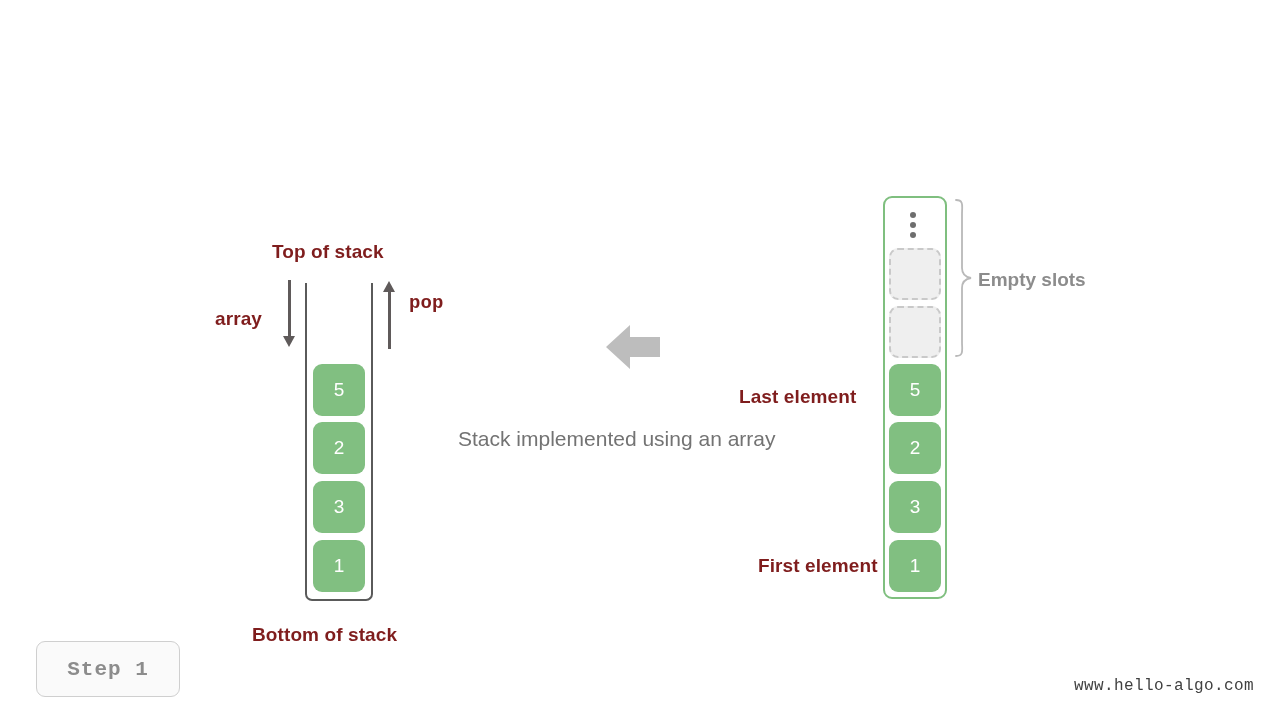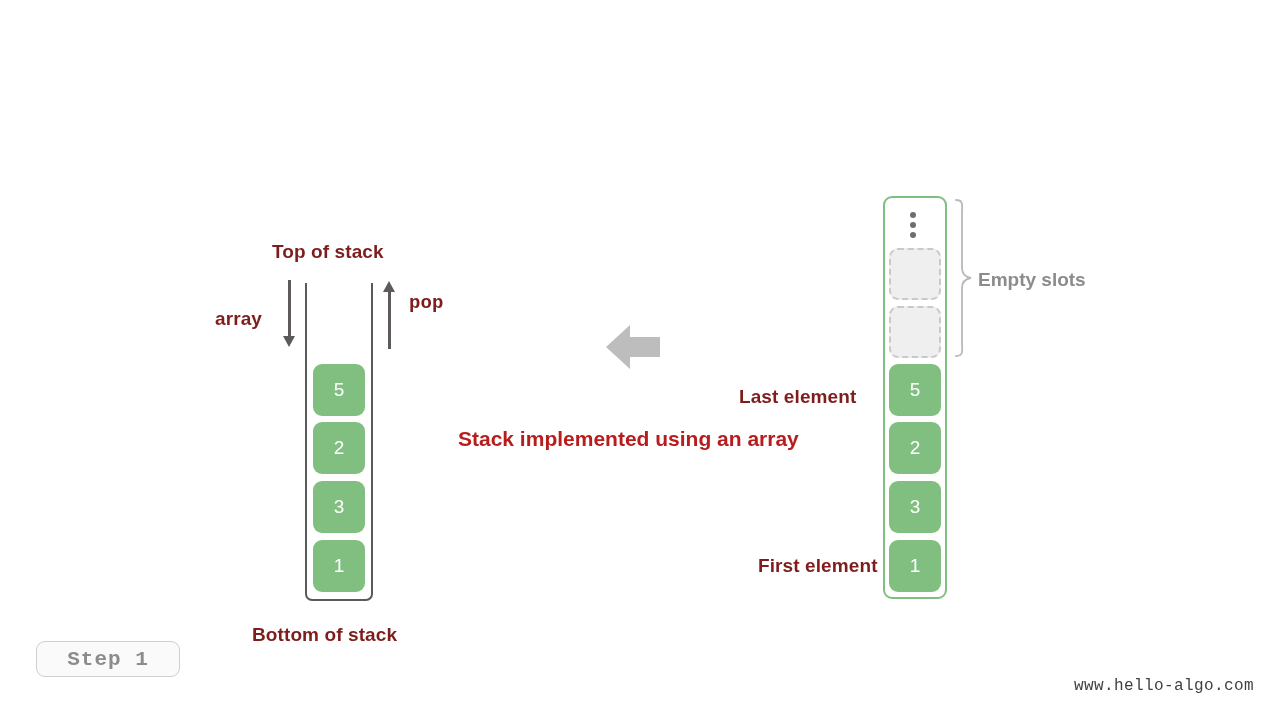--- a/index.html
+++ b/index.html
@@ -37,23 +37,23 @@
     position: absolute;
     font-family: "Liberation Sans", sans-serif;
     font-weight: bold;
     font-size: 19px;
     color: #8c8c8c;
     white-space: nowrap;
   }
   .caption {
     position: absolute;
     font-family: "Liberation Sans", sans-serif;
-    font-weight: bold;
+    font-weight: normal;
     font-size: 21px;
-    color: #b91c1c;
+    color: #737373;
     white-space: nowrap;
   }
 
   
   .stack-walls {
     position: absolute;
     left: 305px;
     top: 283px;
     width: 68px;
     height: 318px;
@@ -153,21 +153,21 @@
     left: 952px;
     top: 198px;
   }
 
   
   .step-badge {
     position: absolute;
     left: 36px;
     top: 641px;
     width: 144px;
-    height: 36px;
+    height: 56px;
     border: 1.5px solid #cfcfcf;
     border-radius: 9px;
     background: #fafafa;
     display: flex;
     align-items: center;
     justify-content: center;
     font-family: "Liberation Mono", monospace;
     font-size: 21px;
     font-weight: bold;
     color: #8c8c8c;

